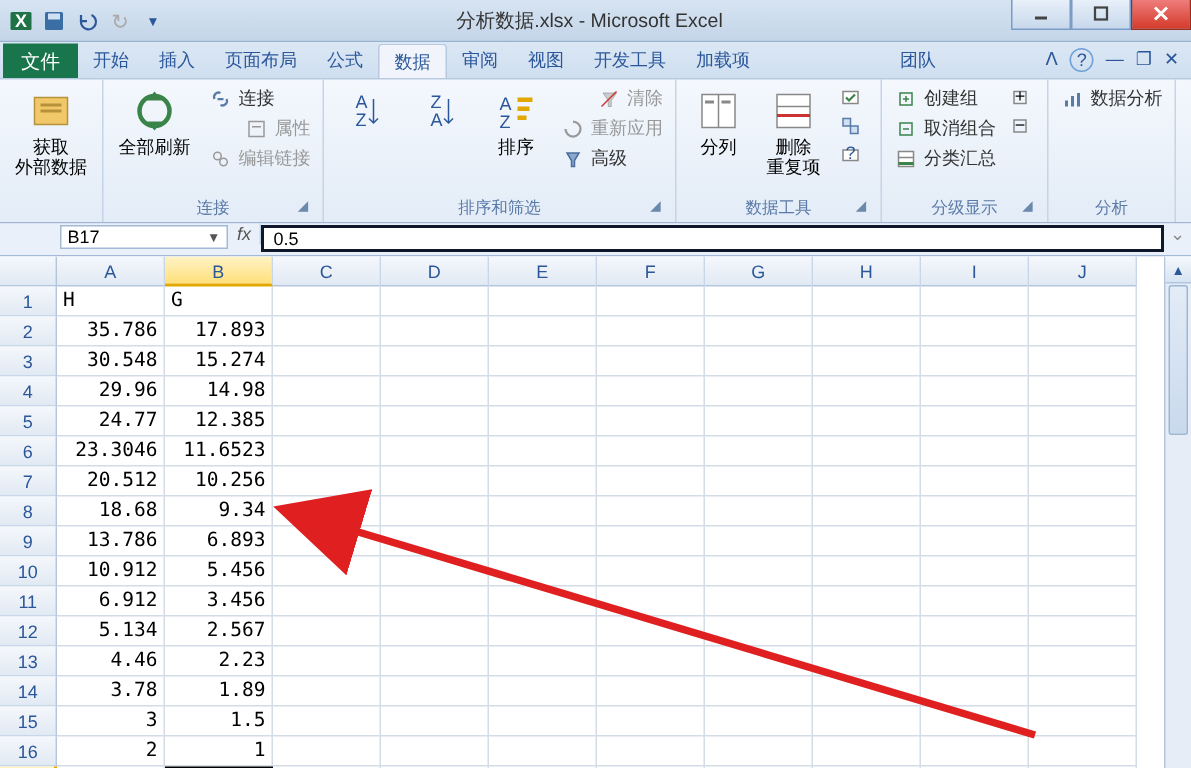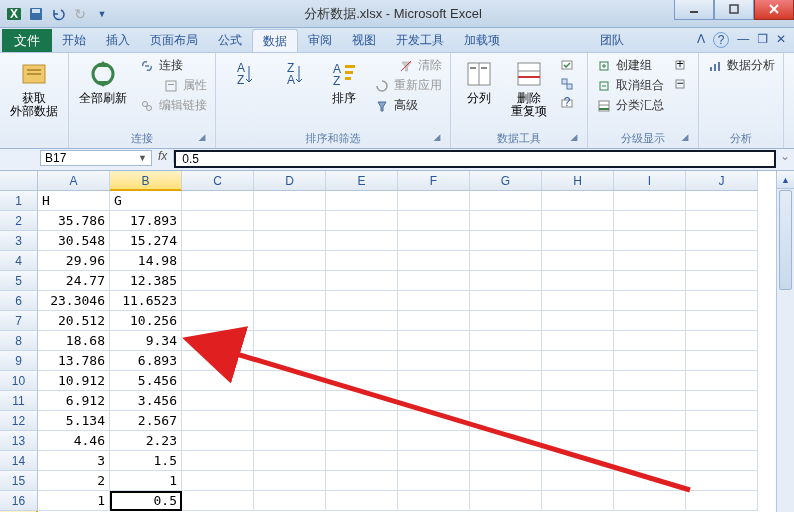--- a/index.html
+++ b/index.html
@@ -587,20 +587,32 @@
         <div class="cell num"></div>
         <div class="cell num"></div>
         <div class="cell num"></div>
         <div class="cell num"></div>
         <div class="cell num"></div>
         <div class="cell num"></div>
         <div class="cell num"></div>
         <div class="cell num"></div>
       </div>
       <div class="row">
+        <div class="cell num">3.78</div>
+        <div class="cell num">1.89</div>
+        <div class="cell num"></div>
+        <div class="cell num"></div>
+        <div class="cell num"></div>
+        <div class="cell num"></div>
+        <div class="cell num"></div>
+        <div class="cell num"></div>
+        <div class="cell num"></div>
+        <div class="cell num"></div>
+      </div>
+      <div class="row">
         <div class="cell num">3</div>
         <div class="cell num">1.5</div>
         <div class="cell num"></div>
         <div class="cell num"></div>
         <div class="cell num"></div>
         <div class="cell num"></div>
         <div class="cell num"></div>
         <div class="cell num"></div>
         <div class="cell num"></div>
         <div class="cell num"></div>

